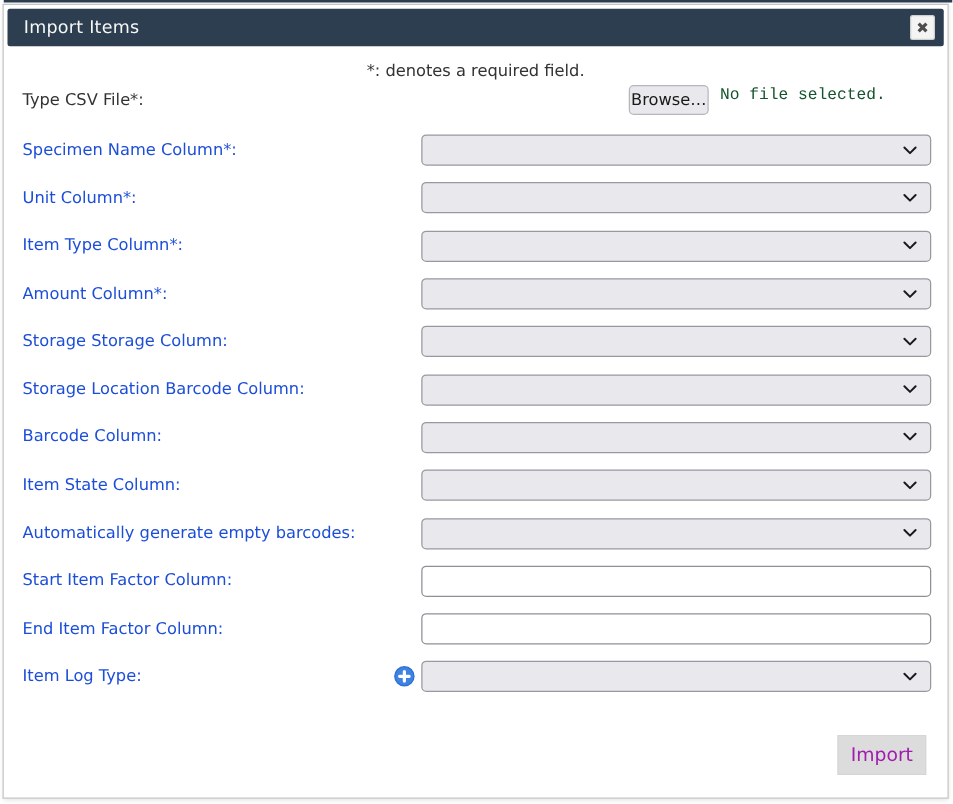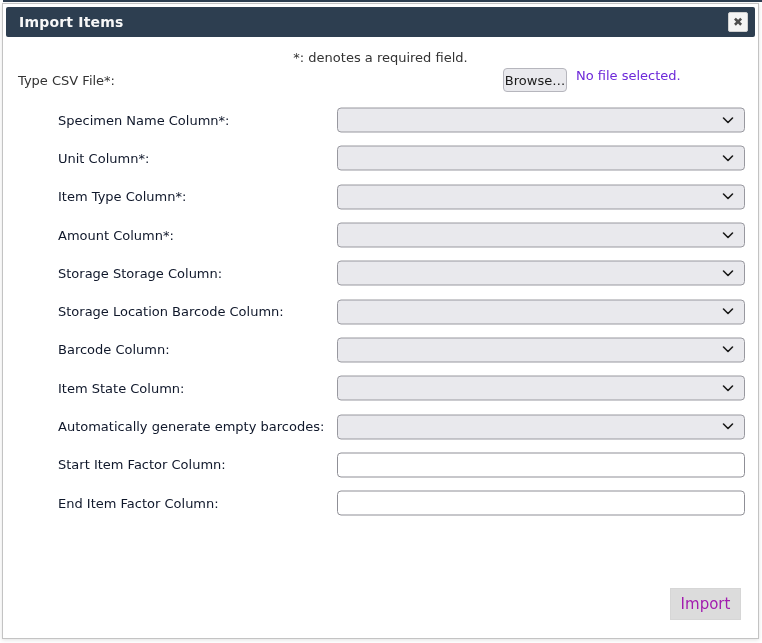--- a/index.html
+++ b/index.html
@@ -25,21 +25,21 @@
   }
   .dialog-header {
     position: relative;
     background: #2d3e50;
     height: 30px;
     border-radius: 2px;
     display: flex; align-items: center;
     padding-left: 13px;
   }
   .dialog-title {
-    color: #f7f7f7; font-weight: bold; font-size: 14px;
+    color: #f7f7f7; font-weight: normal; font-size: 14px;
     letter-spacing: 0.2px;
   }
   .close-btn {
     position: absolute; right: 7px; top: 5px;
     width: 20px; height: 20px;
     background: #f4f4f4;
     border: 1px solid #cfcfcf;
     border-radius: 2px;
     display: flex; align-items: center; justify-content: center;
     color: #4d4d4d; font-size: 12px; font-weight: bold;
@@ -54,24 +54,24 @@
     display: flex; align-items: flex-start;
   }
   .browse-btn {
     width: 64px; height: 24px;
     background: #e9e9ed;
     border: 1px solid #b6b6bd;
     border-radius: 4px;
     font-family: inherit; font-size: 13px; color: #1a1a1a;
     cursor: pointer;
   }
-  .file-status { margin-left: 9px; color: #6d28d9; }
+  .file-status { margin-left: 9px; color: #14532d; font-family: Liberation Mono, monospace; }
   .rows { margin-top: 7px; }
   .row { position: relative; height: 38.3px; display: flex; align-items: center; }
-  .row-label { color: #0f172a; margin-left: 40px; }
+  .row-label { color: #1d4ed8; }
   .ctl { position: absolute; left: 319px; top: 50%; transform: translateY(-50%); width: 408px; }
   .dd {
     appearance: none; -webkit-appearance: none; -moz-appearance: none;
     width: 100%; height: 25px;
     background: #e9e9ed;
     border: 1px solid #98989f;
     border-radius: 4px;
     padding: 0 26px 0 8px;
     font-family: inherit; font-size: 13px; color: #1a1a1a;
     cursor: pointer;
@@ -224,18 +224,33 @@
         </span>
       </div>
 
       <div class="row">
         <span class="row-label">End Item Factor Column:</span>
         <span class="ctl">
           <input type="text" class="txt" value="" style="">
         </span>
       </div>
 
+      <div class="row">
+        <span class="row-label">Item Log Type:</span>
+        <span class="add-icon">
+          <svg width="17" height="17" viewBox="0 0 17 17">
+              <circle cx="8.5" cy="8.5" r="7.7" fill="#3e82e5" stroke="#2e6fd0" stroke-width="1"></circle>
+              <path d="M8.5 4.7 V12.3 M4.7 8.5 H12.3" stroke="#ffffff" stroke-width="2.6" stroke-linecap="round"></path>
+            </svg>
+        </span>
+        <span class="ctl">
+          <select class="dd"><option></option></select>
+          <span class="chev"><svg width="12" height="8" viewBox="0 0 12 8">
+                <path d="M1.5 1.5 L6 6 L10.5 1.5" stroke="#1a1a1a" stroke-width="1.6" fill="none" stroke-linecap="round" stroke-linejoin="round"></path>
+              </svg></span>
+        </span>
+      </div>
 
     </div>
   </div>
 
   <button class="import-btn">Import</button>
 </div>
 
 </body></html>

